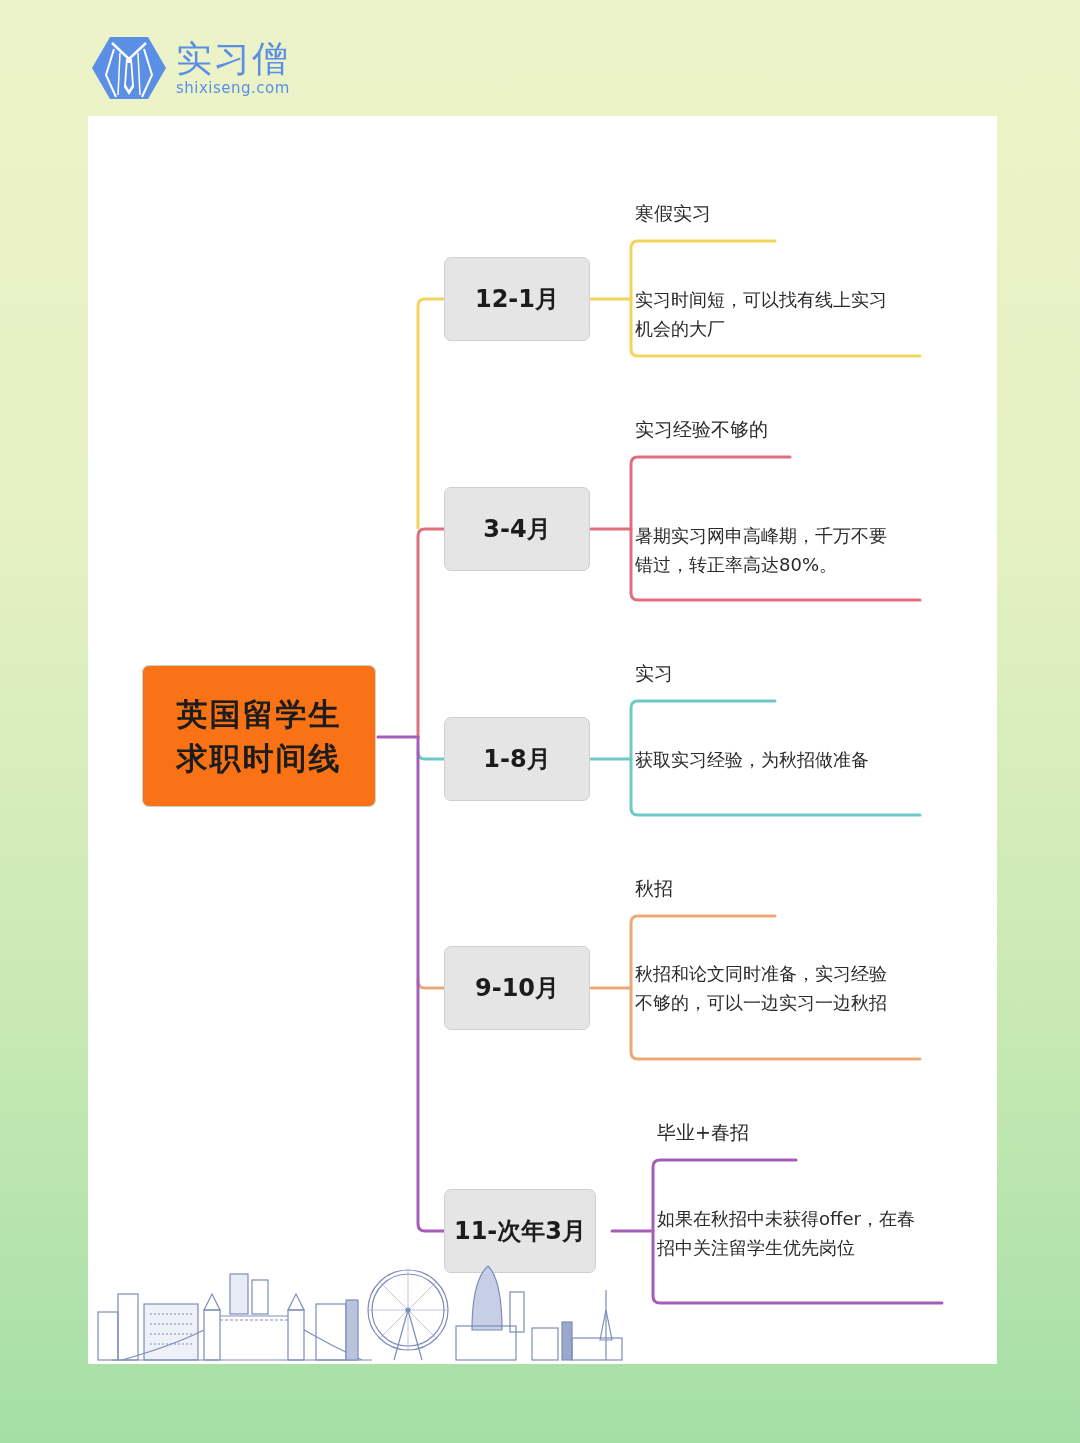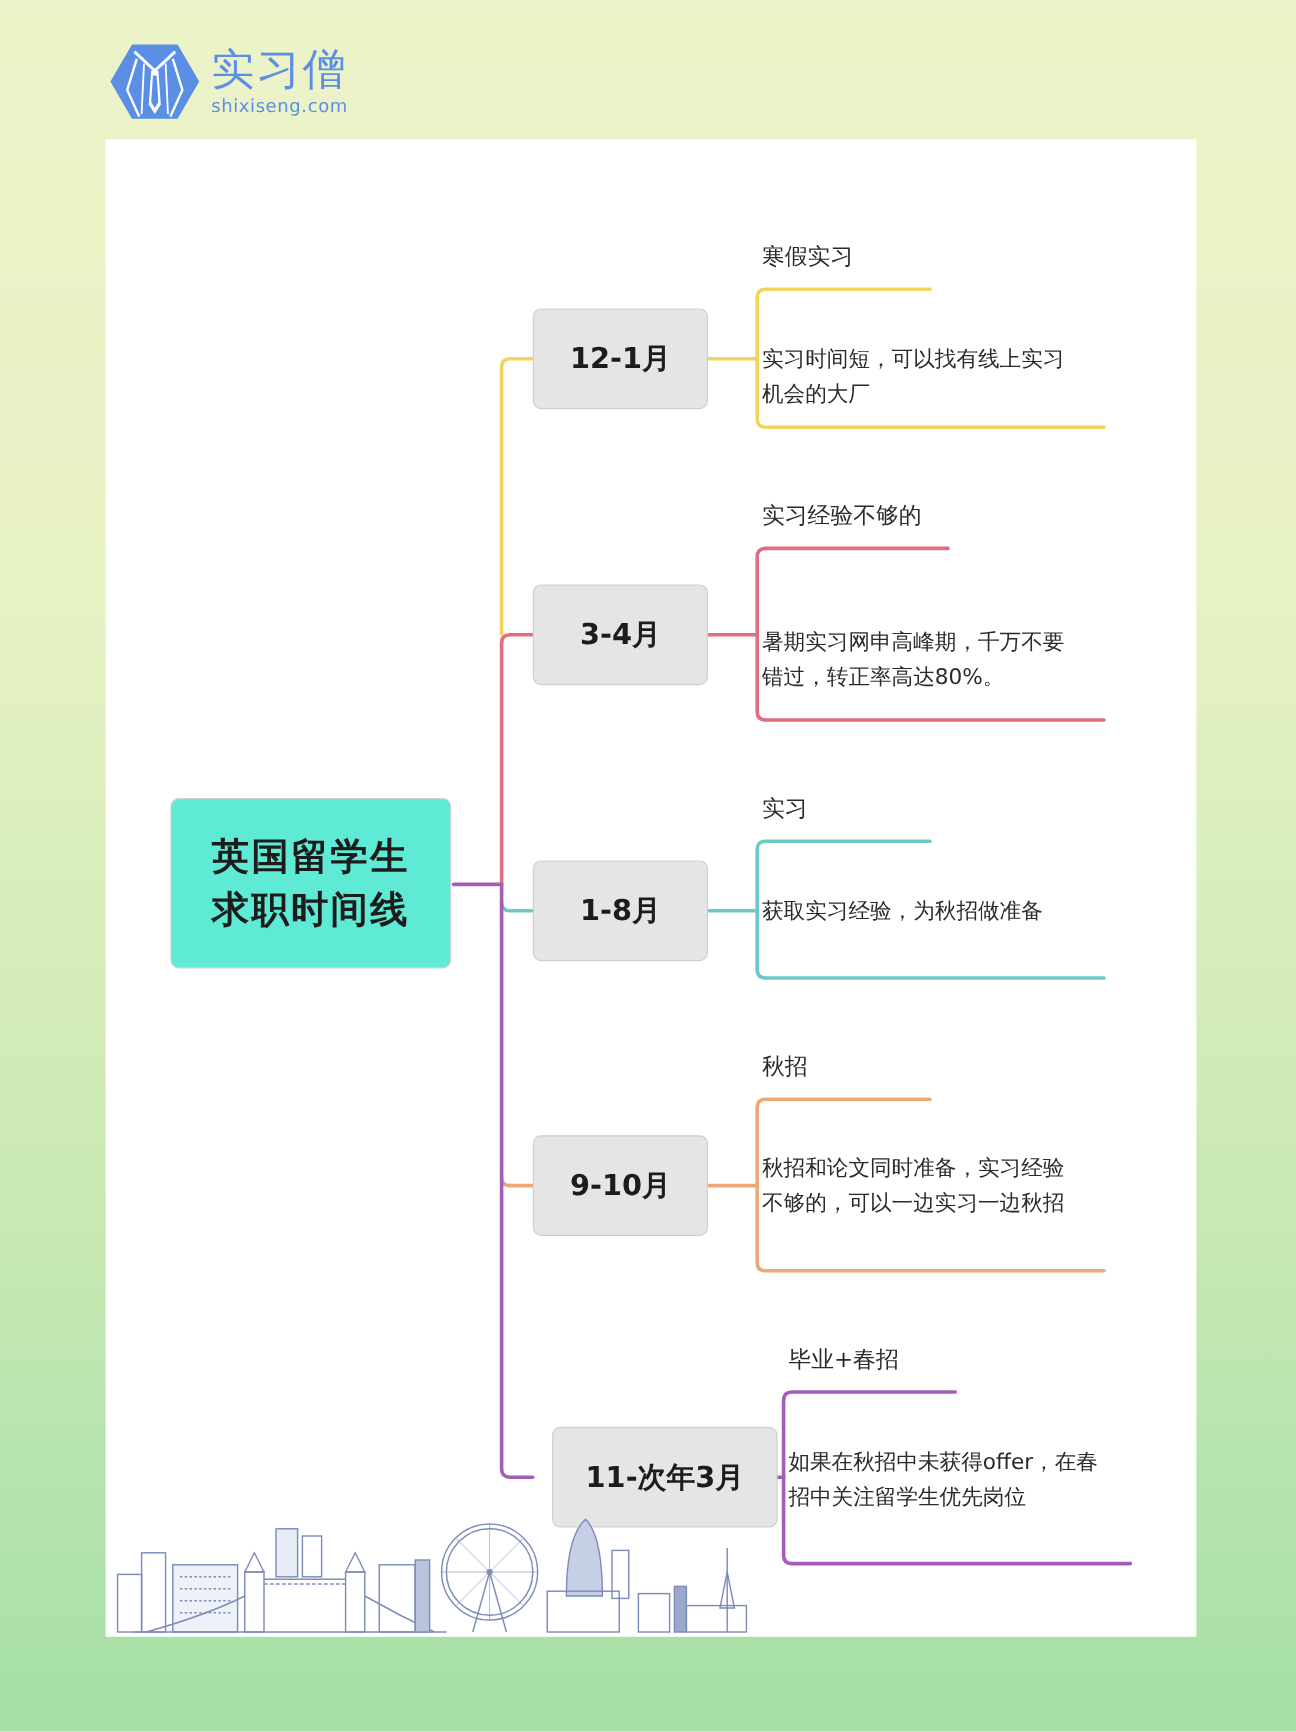--- a/index.html
+++ b/index.html
@@ -13,21 +13,21 @@
   .logo-text { margin-left: 10px; display: flex; flex-direction: column; }
   .logo-cn { color: #5b8fe6; font-size: 36px; letter-spacing: 2px; line-height: 40px; }
   .logo-en { color: #5b8fe6; font-size: 15px; line-height: 18px; letter-spacing: 0.5px; }
 
   .card { position: absolute; left: 88px; top: 116px; width: 909px; height: 1248px; background: #fff; }
 
   svg.connectors { position: absolute; left: 0; top: 0; width: 1080px; height: 1443px; pointer-events: none; }
 
   .root-node {
     position: absolute; left: 142px; top: 665px; width: 234px; height: 142px;
-    border: 1.5px solid #cfcfcf; border-radius: 7px; background: #5eead4;
+    border: 1.5px solid #cfcfcf; border-radius: 7px; background: #f97316;
     display: flex; align-items: center; justify-content: center; text-align: center;
     box-sizing: border-box;
   }
   .root-text { font-size: 31px; font-weight: bold; color: #1c1c1c; line-height: 44px; letter-spacing: 2px; white-space: pre-line; }
 
   .period-node {
     position: absolute; width: 146px; height: 84px;
     border: 1.5px solid #cfcfcf; border-radius: 7px; background: #e5e5e5;
     display: flex; align-items: center; justify-content: center; box-sizing: border-box;
   }
@@ -102,21 +102,21 @@
 </div>
 <div class="period-node" style="left:444px;top:487px;">
   <span class="period-text">3-4月</span>
 </div>
 <div class="period-node" style="left:444px;top:717px;">
   <span class="period-text">1-8月</span>
 </div>
 <div class="period-node" style="left:444px;top:946px;">
   <span class="period-text">9-10月</span>
 </div>
-<div class="period-node" style="left:460px;top:1189px;width:188px;">
+<div class="period-node" style="left:444px;top:1189px;width:152px;">
   <span class="period-text">11-次年3月</span>
 </div>
 
 <span class="topic-label" style="left:635px;top:201px;">寒假实习</span>
 <span class="topic-label" style="left:635px;top:417px;">实习经验不够的</span>
 <span class="topic-label" style="left:635px;top:661px;">实习</span>
 <span class="topic-label" style="left:635px;top:876px;">秋招</span>
 <span class="topic-label" style="left:657px;top:1120px;">毕业+春招</span>
 
 <div class="detail-text" style="left:635px;top:285px;width:265px;">实习时间短，可以找有线上实习机会的大厂</div>

